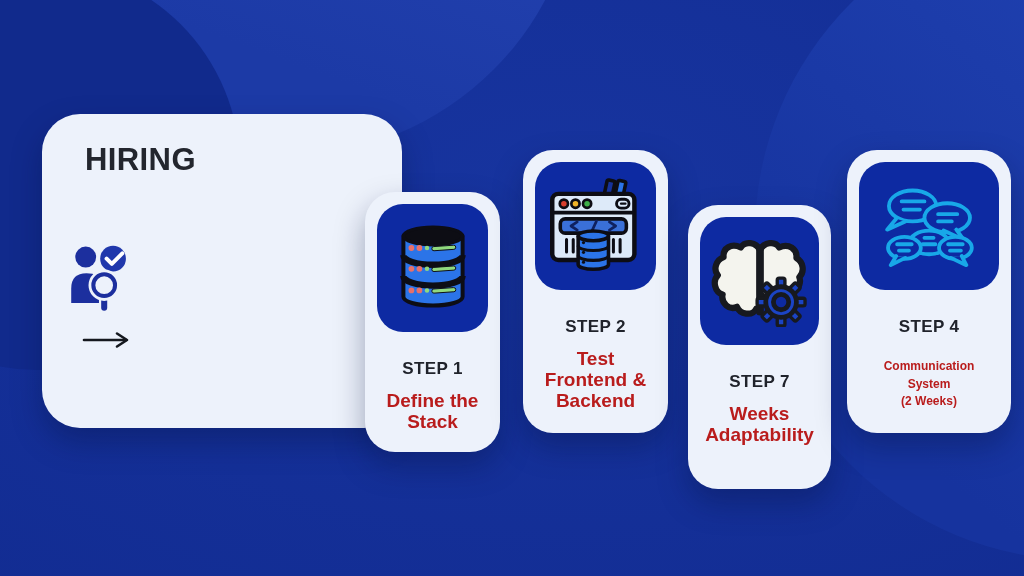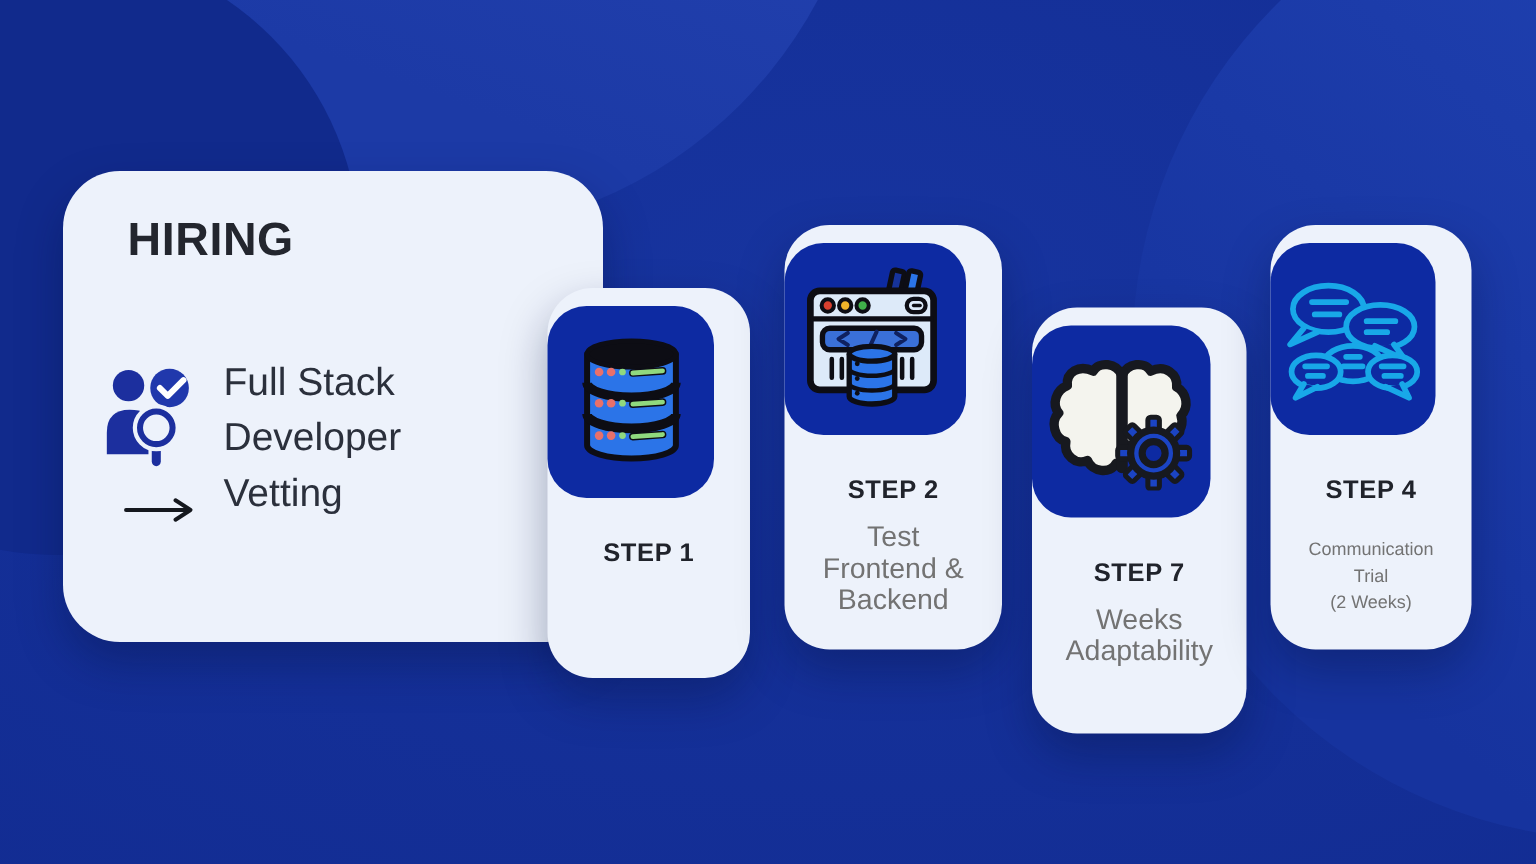--- a/index.html
+++ b/index.html
@@ -44,40 +44,40 @@
   .intro-title span { display: block; }
   .intro-figure { position: absolute; left: 26px; top: 124px; }
   .intro-arrow  { position: absolute; left: 40px; top: 217px; }
   .intro-sub {
     position: absolute; left: 107px; top: 122px;
     font-size: 26px; line-height: 37px; font-weight: 400; color: #2b303c;
   }
   .intro-sub span { display: block; }
 
   
-  .step { border-radius: 30px; display: flex; flex-direction: column; text-align: center; }
+  .step { border-radius: 30px; display: flex; flex-direction: column; align-items: center; text-align: center; }
   .step--1 { left: 365px; top: 192px; width: 135px; height: 260px; }
   .step--2 { left: 523px; top: 150px; width: 145px; height: 283px; }
   .step--3 { left: 688px; top: 205px; width: 143px; height: 284px; }
-  .step--4 { left: 847px; top: 150px; width: 134px; height: 283px; }
+  .step--4 { left: 847px; top: 150px; width: 164px; height: 283px; }
 
   .icon-tile {
     margin-top: 12px;
     width: calc(100% - 24px); height: 128px;
     background: #0d2aa2; border-radius: 26px;
     display: flex; align-items: center; justify-content: center;
     overflow: hidden;
   }
   .step-label {
     margin-top: 27px;
     font-size: 17px; font-weight: 800; letter-spacing: 0.4px; color: #20232b;
   }
   .step-title {
     margin-top: 11px;
-    font-size: 19px; line-height: 21px; font-weight: 400; color: #737373;
+    font-size: 19px; line-height: 21px; font-weight: 700; color: #b91c1c;
   }
   .step-title span { display: block; }
   .step--4 .step-title { margin-top: 21px; font-size: 12px; line-height: 17.5px; }
 
   svg { display: block; }
 </style>
 </head>
 <body>
 
 <div class="stage">
@@ -104,25 +104,20 @@
       </svg>
     </div>
 
     <div class="intro-arrow">
       <svg width="48" height="18" viewBox="0 0 48 18">
         <path d="M2 9 H44" fill="none" stroke="#15181e" stroke-width="2.6" stroke-linecap="round"></path>
         <path d="M35 2.5 L45 9 L35 15.5" fill="none" stroke="#15181e" stroke-width="2.6" stroke-linecap="round" stroke-linejoin="round"></path>
       </svg>
     </div>
 
-    <div class="intro-sub">
-      <span>Full Stack</span>
-      <span>Developer</span>
-      <span>Vetting</span>
-    </div>
   </section>
 
   <section class="card step step--1">
     <div class="icon-tile">
       <svg width="80" height="106" viewBox="0 0 100 112">
         <path d="M13 16 H87 V92 A37 11 0 0 1 13 92 Z" fill="#2b74e8" stroke="#0d0d14" stroke-width="5" stroke-linejoin="round"></path>
         <ellipse cx="50" cy="16" rx="37" ry="11" fill="#0d0d14" stroke="#0d0d14" stroke-width="4"></ellipse>
         <path d="M13 40 A37 12 0 0 0 87 40" fill="none" stroke="#0d0d14" stroke-width="8"></path>
         <path d="M13 66 A37 12 0 0 0 87 66" fill="none" stroke="#0d0d14" stroke-width="8"></path>
         <g>
@@ -139,20 +134,25 @@
         </g>
         <g>
           <circle cx="23" cy="84" r="3.6" fill="#e8706a"></circle>
             <circle cx="33" cy="84" r="3.6" fill="#e8706a"></circle>
           <circle cx="42.5" cy="84" r="2.8" fill="#90d97e"></circle>
           <rect x="48.5" y="81.4" width="30" height="5.2" rx="2.6" fill="#90d97e" stroke="#0d0d14" stroke-width="1.2" transform="rotate(-4 63 84)"></rect>
         </g>
       </svg>
     </div>
     <div class="step-label">STEP 1</div>
+    <div class="step-title">
+      <span>Define the</span>
+      <span>Stack</span>
+      <span></span>
+    </div>
   </section>
 
   <section class="card step step--2">
     <div class="icon-tile">
       <svg width="100" height="96" viewBox="0 0 112 104">
         <g transform="rotate(12 76 14)">
           <rect x="66" y="2" width="9" height="24" rx="2" fill="#16339c" stroke="#0d0d14" stroke-width="4"></rect>
           <rect x="78" y="0" width="9" height="28" rx="2" fill="#2b74e8" stroke="#0d0d14" stroke-width="4"></rect>
         </g>
         <rect x="7" y="16" width="92" height="74" rx="7" fill="#ddeaf9" stroke="#0d0d14" stroke-width="5"></rect>
@@ -227,18 +227,18 @@
           <path d="M21 70 h16 M23 77 h11" fill="none"></path>
           <ellipse cx="85" cy="74" rx="18" ry="12"></ellipse>
           <path d="M92 83 L97 93 L80 85"></path>
           <path d="M77 70 h16 M79 77 h12" fill="none"></path>
         </g>
       </svg>
     </div>
     <div class="step-label">STEP 4</div>
     <div class="step-title">
       <span>Communication</span>
-      <span>Trial</span>
+      <span>System</span>
       <span>(2 Weeks)</span>
     </div>
   </section>
 
 </div>
 
 </body></html>

